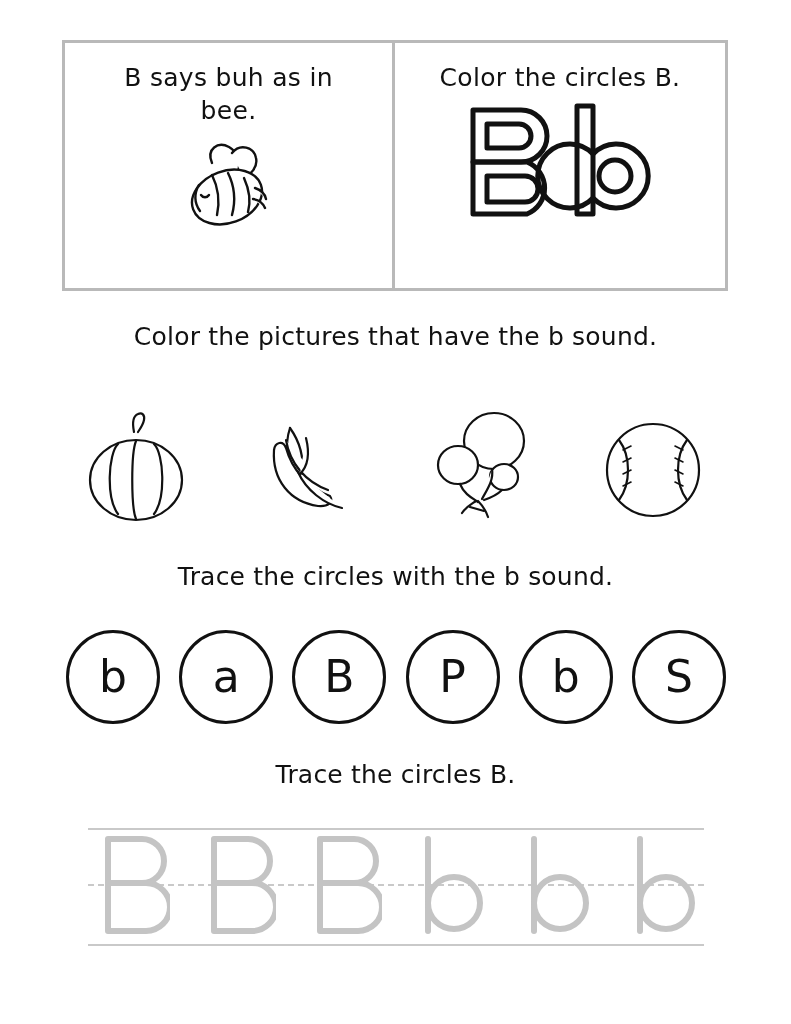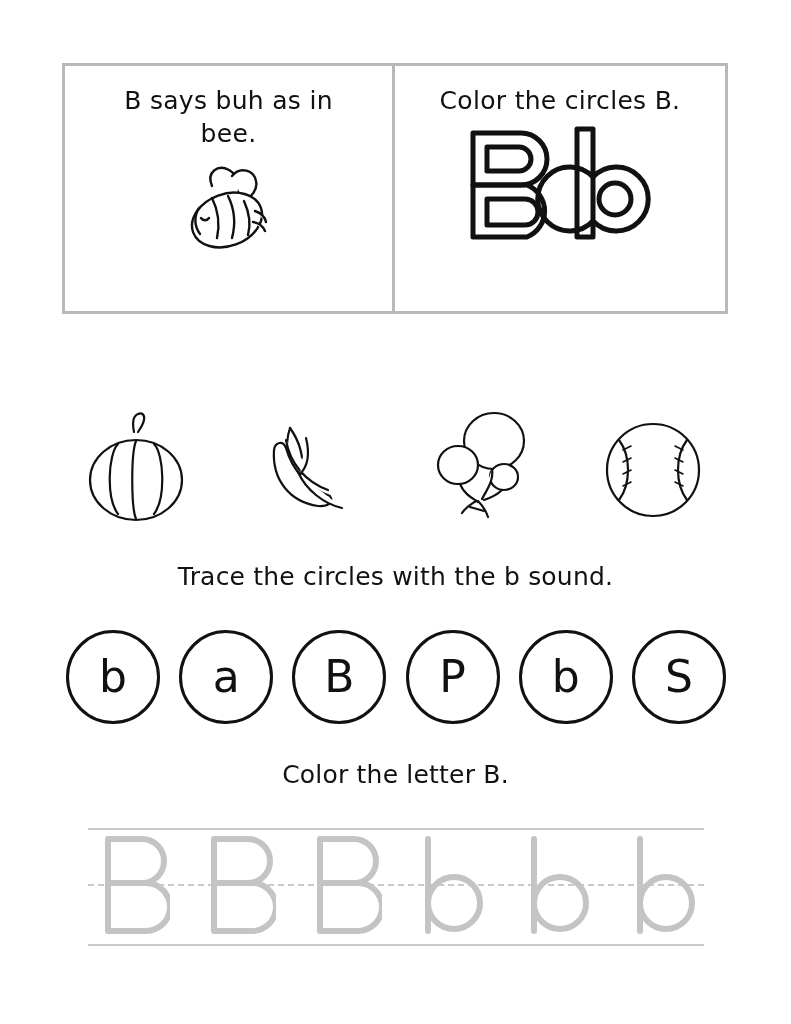--- a/index.html
+++ b/index.html
@@ -24,21 +24,20 @@
   
   .top-row {
     position: absolute;
     left: 62px;
     top: 40px;
     width: 666px;
     height: 251px;
     display: flex;
     border: 3px solid #b9b9b9;
     box-sizing: border-box;
-    margin-top: 23px;
   }
   .top-box {
     flex: 1 1 50%;
     box-sizing: border-box;
     display: flex;
     flex-direction: column;
     align-items: center;
     justify-content: flex-start;
     padding-top: 18px;
     position: relative;
@@ -209,20 +208,21 @@
 
             <path d="M142 10 h16 v108 h-16 z"></path>
             <path d="M158 58 a32 32 0 1 1 0 44 a32 32 0 1 1 0 -44 Z"></path>
             <circle cx="180" cy="80" r="16"></circle>
           </g>
         </svg>
       </div>
     </div>
   </div>
 
+  <div class="heading" id="heading-pictures">Color the pictures that have the b sound.</div>
 
   <div class="picture-row">
 
     <div class="picture-cell">
       <svg width="130" height="124" viewBox="0 0 130 124" xmlns="http://www.w3.org/2000/svg">
         <g fill="#fff" stroke="#111" stroke-width="2.2" stroke-linecap="round" stroke-linejoin="round">
           <path d="M62 24 c-2-10 -1-16 4-18 4-2 7 1 6 6 -1 5 -4 9 -6 12"></path>
           <ellipse cx="64" cy="72" rx="46" ry="40"></ellipse>
           <path d="M46 36 c-10 10 -12 54 0 70"></path>
           <path d="M82 36 c10 10 12 54 0 70"></path>
@@ -279,21 +279,21 @@
 
   <div class="circle-row">
     <div class="letter-circle">b</div>
     <div class="letter-circle">a</div>
     <div class="letter-circle">B</div>
     <div class="letter-circle">P</div>
     <div class="letter-circle">b</div>
     <div class="letter-circle">S</div>
   </div>
 
-  <div class="heading" id="heading-trace">Color the letter B.</div>
+  <div class="heading" id="heading-trace">Trace the circles B.</div>
 
   <div class="trace-area">
     <div class="trace-line-top"></div>
     <div class="trace-line-mid"></div>
     <div class="trace-line-bottom"></div>
 
     <div class="trace-letters">
 
       <span class="trace-letter">
         <svg width="78" height="112" viewBox="0 0 78 112" xmlns="http://www.w3.org/2000/svg">

